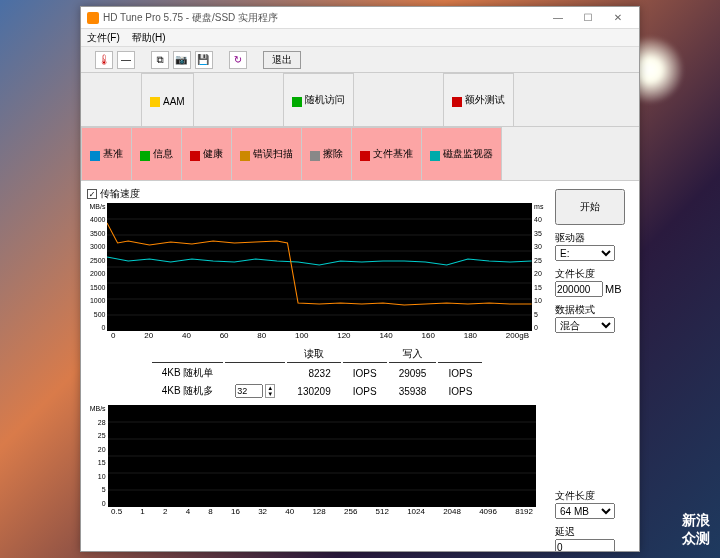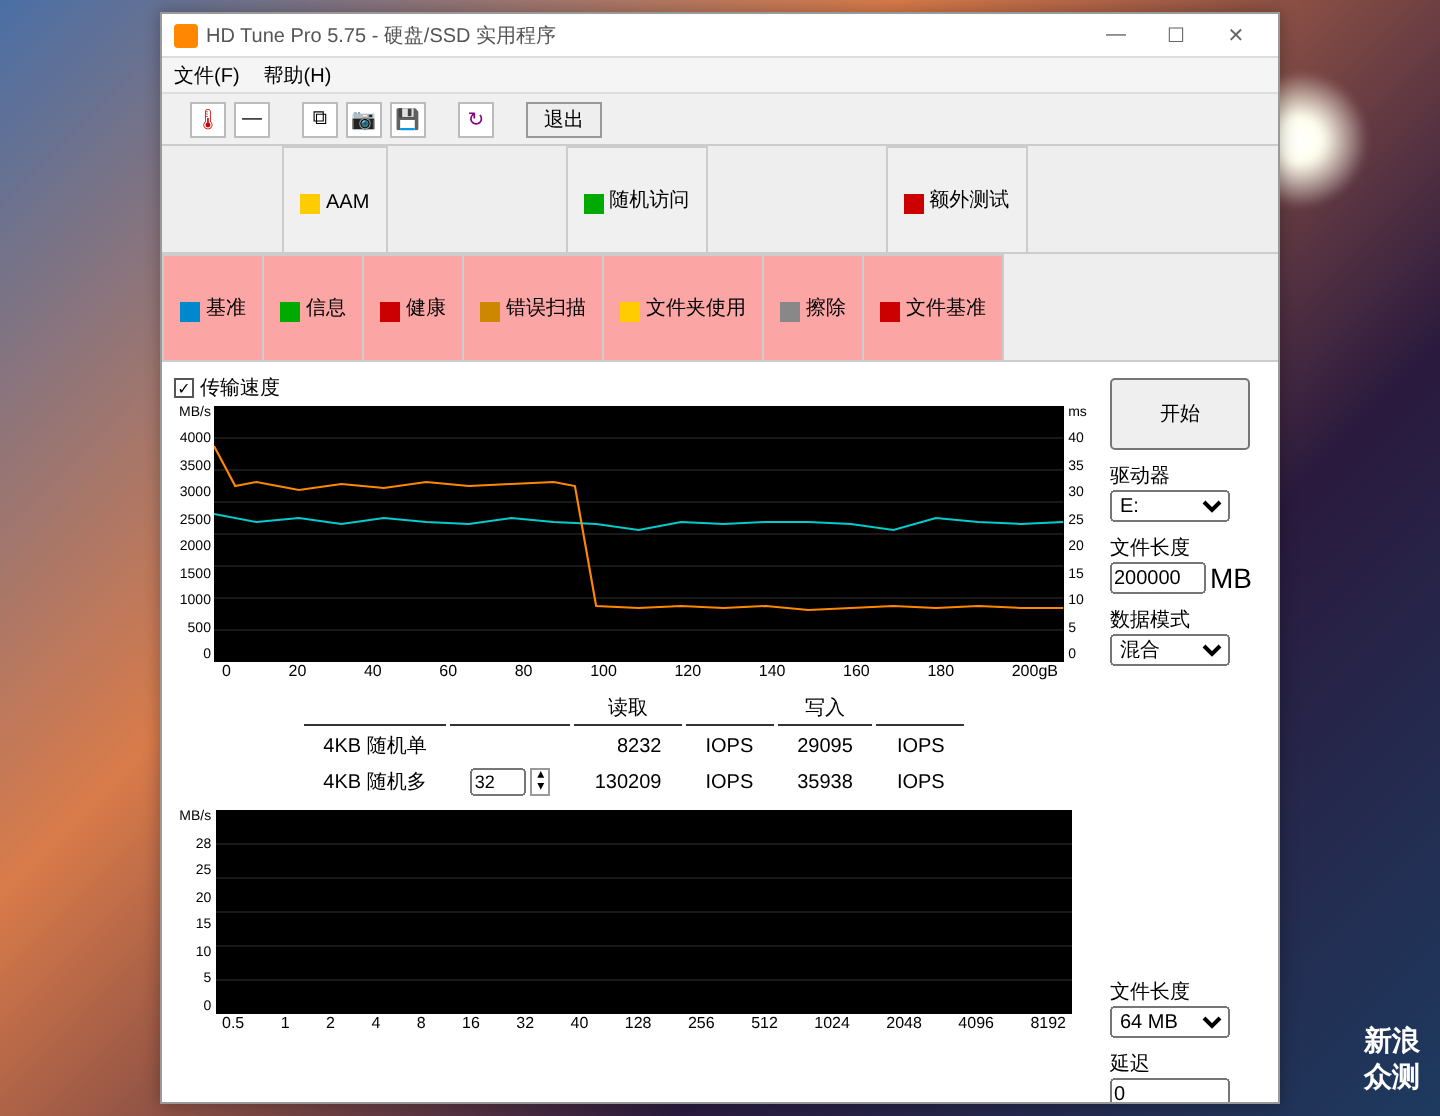--- a/index.html
+++ b/index.html
@@ -113,30 +113,30 @@
       </span>
     <span class="tab">
         <span class="ico" style="background:#c00"></span>
         <span>健康</span>
       </span>
     <span class="tab">
         <span class="ico" style="background:#c80"></span>
         <span>错误扫描</span>
       </span>
     <span class="tab">
-        <span class="ico" style="background:#fc0"></span>
-        <span>文件夹使用</span>
-      </span>
-    <span class="tab">
         <span class="ico" style="background:#888"></span>
         <span>擦除</span>
       </span>
     <span class="tab active">
         <span class="ico" style="background:#c00"></span>
         <span>文件基准</span>
+      </span>
+    <span class="tab">
+        <span class="ico" style="background:#0aa"></span>
+        <span>磁盘监视器</span>
       </span>
   </div>
 
   <div class="content">
     <div class="main-col">
       <div class="section-hdr">
         <span class="checkbox">✓</span>
         <span>传输速度</span>
       </div>
       <div class="chart-wrap">
@@ -274,21 +274,21 @@
       </div>
     </div>
 
     <div class="side-col">
       <button>开始</button>
       <label>驱动器</label>
       <select><option>E:</option></select>
       <label>文件长度</label>
       <div style="display:flex;align-items:center;gap:2px">
         <input style="width: 48px;" value="200000">
-        <span style="font-size:14px">MB</span>
+        <span style="font-size:11px">MB</span>
       </div>
       <label>数据模式</label>
       <select><option>混合</option></select>
 
       <div style="height:150px"></div>
       <label>文件长度</label>
       <select><option>64 MB</option></select>
       <label>延迟</label>
       <input value="0" style="">
     </div>

